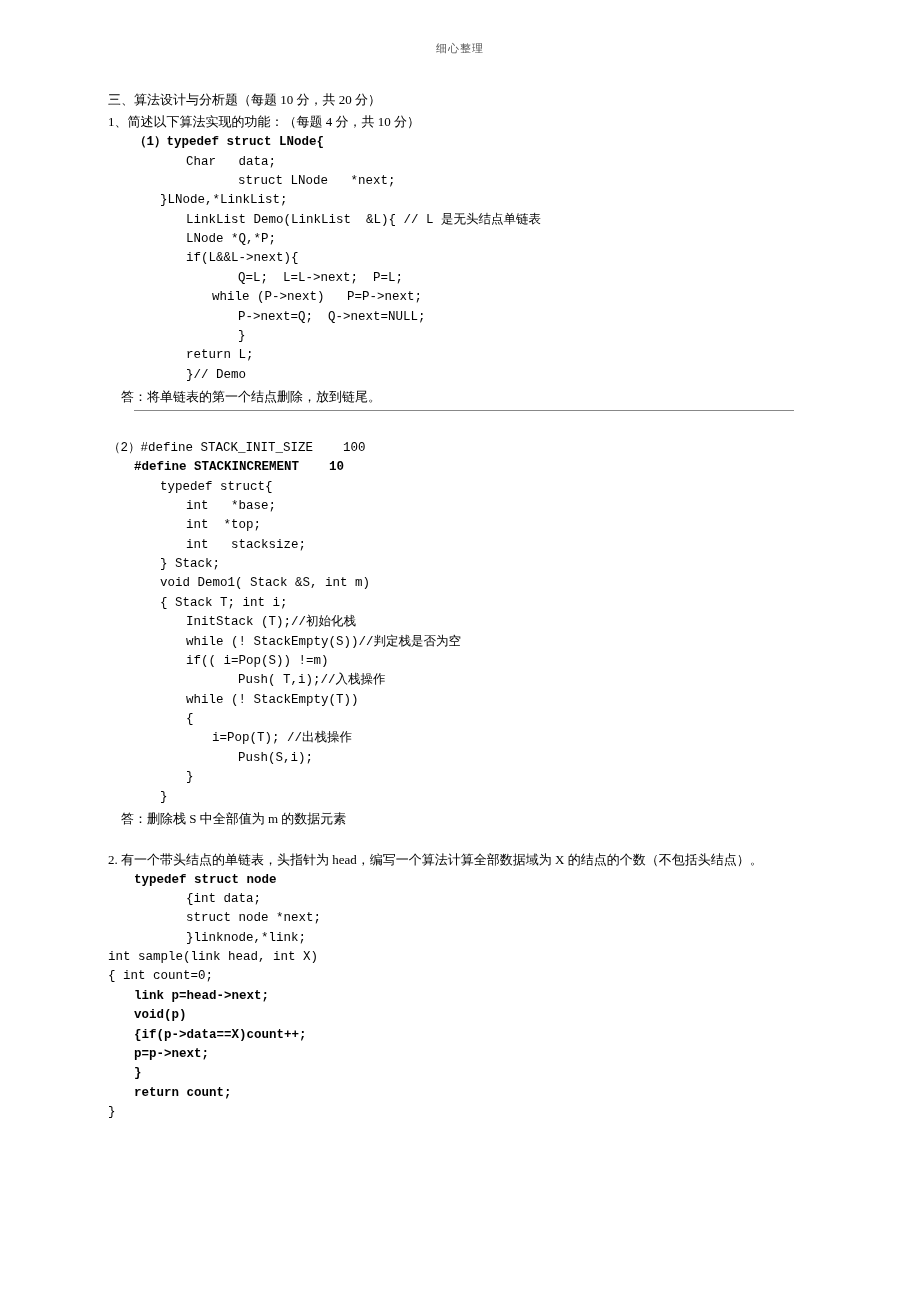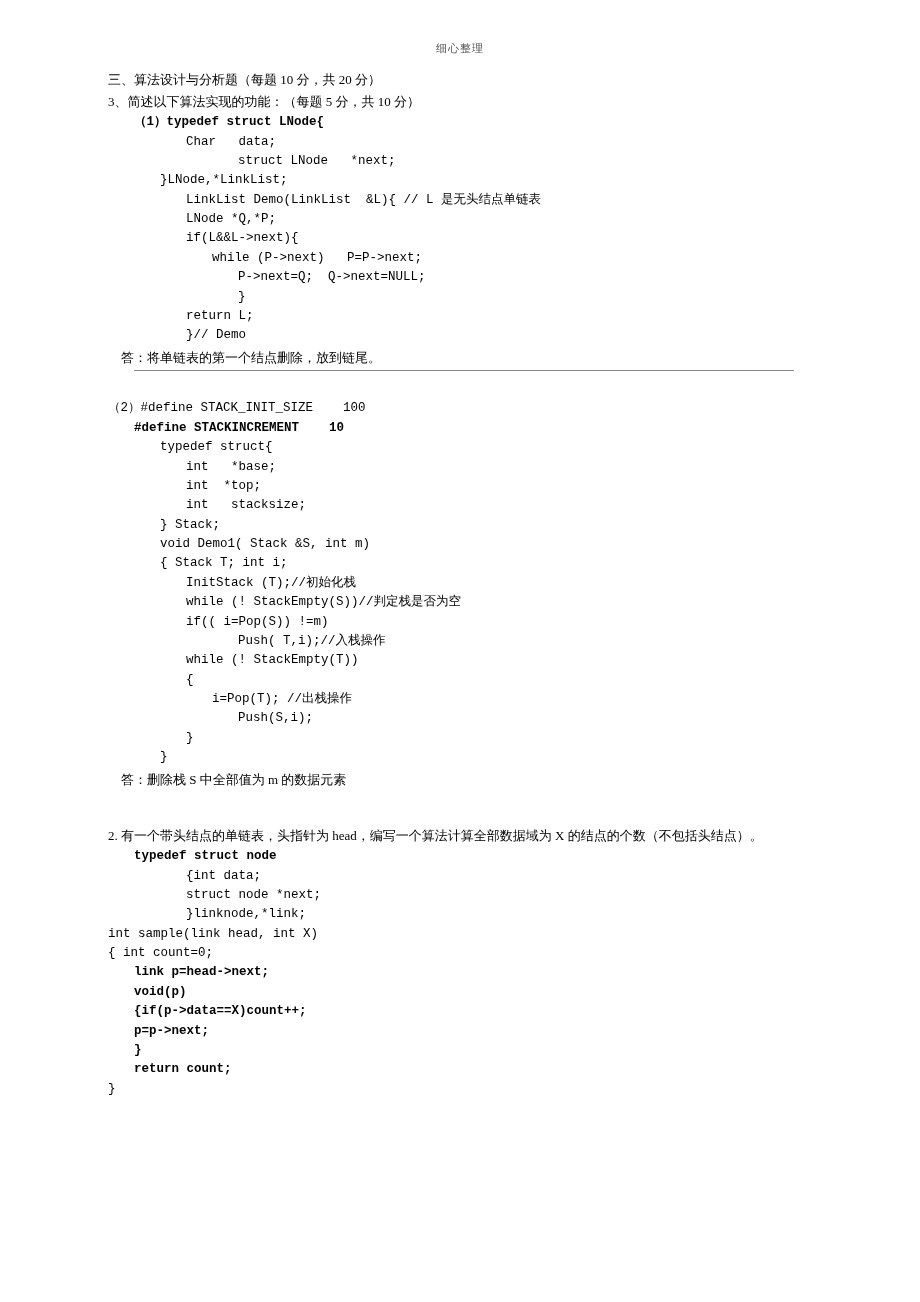--- a/index.html
+++ b/index.html
@@ -13,21 +13,21 @@
       font-size: 13px;
       line-height: 1.6;
       color: #000;
       width: 920px;
       padding: 40px 108px 40px 108px;
     }
     .header {
       text-align: center;
       font-size: 11px;
       color: #555;
-      margin-bottom: 12px;
+      margin-bottom: 32px;
       letter-spacing: 1px;
     }
     .section-title {
       font-weight: normal;
       font-size: 13px;
       margin-bottom: 2px;
     }
     .content {
       font-size: 13px;
     }
@@ -49,39 +49,40 @@
     }
     .divider {
       border: none;
       border-top: 1px solid #888;
       margin: 2px 18px 28px 26px;
     }
     .block-gap {
       height: 20px;
     }
     .q1 { margin-bottom: 0; }
-    .q2-block { margin-top: 16px; }
+    .q2-block { margin-top: 0; }
   </style>
 </head>
 <body>
 
 <div class="header">细心整理</div>
 
 <div class="section-title">三、算法设计与分析题（每题 10 分，共 20 分）</div>
 
 <div class="content">
-  <div class="q1">3、简述以下算法实现的功能：（每题 5 分，共 10 分）</div>
+  <div class="q1">1、简述以下算法实现的功能：（每题 4 分，共 10 分）</div>
 
   <div class="indent-1 code">（1）typedef struct LNode{</div>
   <div class="indent-3 code">Char   data;</div>
   <div class="indent-5 code">struct LNode   *next;</div>
   <div class="indent-2 code">}LNode,*LinkList;</div>
   <div class="indent-3 code">LinkList Demo(LinkList  &amp;L){ // L 是无头结点单链表</div>
   <div class="indent-3 code">LNode *Q,*P;</div>
   <div class="indent-3 code">if(L&amp;&amp;L-&gt;next){</div>
+  <div class="indent-5 code">Q=L;  L=L-&gt;next;  P=L;</div>
   <div class="indent-4 code">while (P-&gt;next)   P=P-&gt;next;</div>
   <div class="indent-5 code">P-&gt;next=Q;  Q-&gt;next=NULL;</div>
   <div class="indent-5 code">}</div>
   <div class="indent-3 code">return L;</div>
   <div class="indent-3 code">}// Demo</div>
   <div class="answer-line">答：将单链表的第一个结点删除，放到链尾。</div>
   <hr class="divider">
 
   <div class="indent-0 code">（2）#define STACK_INIT_SIZE    100</div>
   <div class="indent-1 code">#define STACKINCREMENT    10</div>

